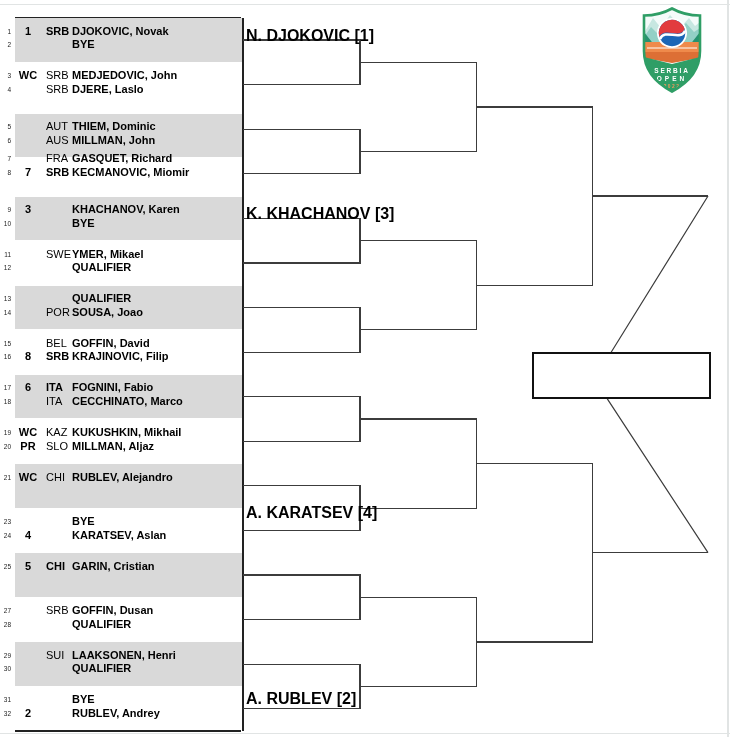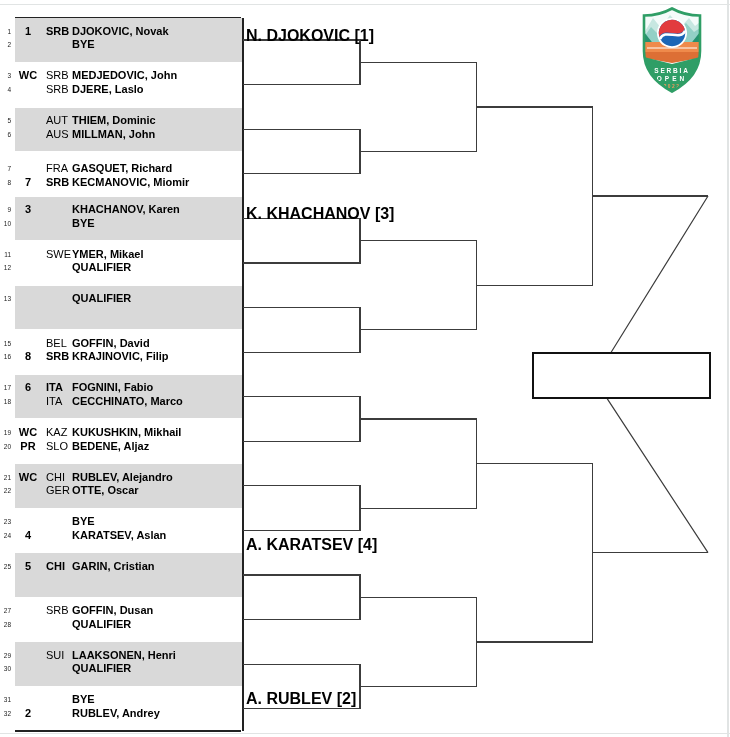--- a/index.html
+++ b/index.html
@@ -93,35 +93,35 @@
         <span class="ctry">SRB</span>
         <span class="pname">MEDJEDOVIC, John</span>
       </div>
     <div class="prow r2">
         <span class="num">4</span>
         <span class="seed"></span>
         <span class="ctry">SRB</span>
         <span class="pname">DJERE, Laslo</span>
       </div>
   </div>
-  <div class="pair shaded" style="top:107px">
+  <div class="pair shaded" style="top:113px">
     <div class="prow r1">
         <span class="num">5</span>
         <span class="seed"></span>
         <span class="ctry">AUT</span>
         <span class="pname">THIEM, Dominic</span>
       </div>
     <div class="prow r2">
         <span class="num">6</span>
         <span class="seed"></span>
         <span class="ctry">AUS</span>
         <span class="pname">MILLMAN, John</span>
       </div>
   </div>
-  <div class="pair" style="top:155px">
+  <div class="pair" style="top:145px">
     <div class="prow r1">
         <span class="num">7</span>
         <span class="seed"></span>
         <span class="ctry">FRA</span>
         <span class="pname">GASQUET, Richard</span>
       </div>
     <div class="prow r2 bold">
         <span class="num">8</span>
         <span class="seed">7</span>
         <span class="ctry">SRB</span>
@@ -155,20 +155,26 @@
         <span class="ctry"></span>
         <span class="pname">QUALIFIER</span>
       </div>
   </div>
   <div class="pair shaded" style="top:285.2px">
     <div class="prow r1">
         <span class="num">13</span>
         <span class="seed"></span>
         <span class="ctry"></span>
         <span class="pname">QUALIFIER</span>
+      </div>
+    <div class="prow r2">
+        <span class="num">14</span>
+        <span class="seed"></span>
+        <span class="ctry">POR</span>
+        <span class="pname">SOUSA, Joao</span>
       </div>
   </div>
   <div class="pair" style="top:329.8px">
     <div class="prow r1">
         <span class="num">15</span>
         <span class="seed"></span>
         <span class="ctry">BEL</span>
         <span class="pname">GOFFIN, David</span>
       </div>
     <div class="prow r2 bold">
@@ -196,36 +202,30 @@
     <div class="prow r1">
         <span class="num">19</span>
         <span class="seed">WC</span>
         <span class="ctry">KAZ</span>
         <span class="pname">KUKUSHKIN, Mikhail</span>
       </div>
     <div class="prow r2">
         <span class="num">20</span>
         <span class="seed">PR</span>
         <span class="ctry">SLO</span>
-        <span class="pname">BEDENE, Aljaz</span>
+        <span class="pname">MILLMAN, Aljaz</span>
       </div>
   </div>
   <div class="pair shaded" style="top:463.5px">
     <div class="prow r1">
         <span class="num">21</span>
         <span class="seed">WC</span>
         <span class="ctry">CHI</span>
         <span class="pname">RUBLEV, Alejandro</span>
       </div>
-    <div class="prow r2">
-        <span class="num">22</span>
-        <span class="seed"></span>
-        <span class="ctry">GER</span>
-        <span class="pname">OTTE, Oscar</span>
-      </div>
   </div>
   <div class="pair" style="top:508.1px">
     <div class="prow r1">
         <span class="num">23</span>
         <span class="seed"></span>
         <span class="ctry"></span>
         <span class="pname">BYE</span>
       </div>
     <div class="prow r2 bold">
         <span class="num">24</span>
@@ -280,16 +280,16 @@
     <div class="prow r2 bold">
         <span class="num">32</span>
         <span class="seed">2</span>
         <span class="ctry"></span>
         <span class="pname">RUBLEV, Andrey</span>
       </div>
   </div>
 
   <div class="adv" style="top:26.5px">N. DJOKOVIC [1]</div>
   <div class="adv" style="top:204.8px">K. KHACHANOV [3]</div>
-  <div class="adv" style="top:536px">A. KARATSEV [4]</div>
+  <div class="adv" style="top:504px">A. KARATSEV [4]</div>
   <div class="adv" style="top:690px">A. RUBLEV [2]</div>
 
 </div>
 
 </body></html>

